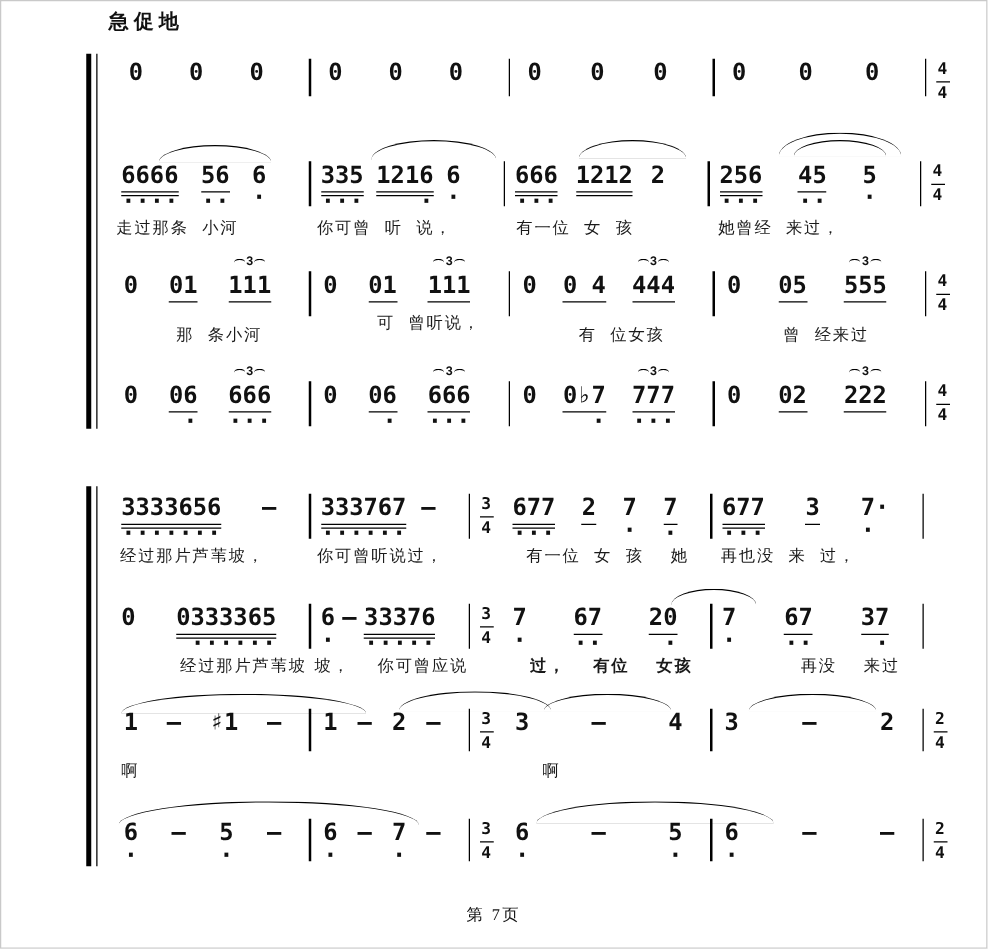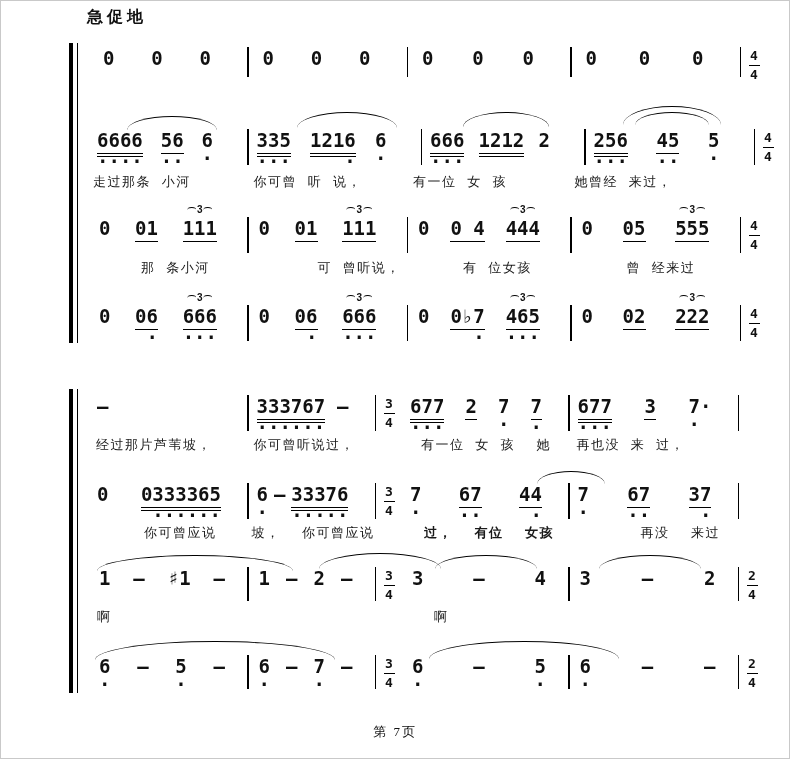--- a/index.html
+++ b/index.html
@@ -72,21 +72,21 @@
           </div>
         </div>
       </div>
       <div class="line" style="left: 88px; top: 130px;">
         <div class="measure" style="width: 158px; padding: 0px 34px 0px 8px;">
           <span class="tok"><span class="nt u2">6666</span><span class="dots">····</span></span>
           <span class="tok"><span class="nt u1">56</span><span class="dots">··</span></span>
           <span class="tok"><span class="nt u0">6</span><span class="dots">·</span></span>
         </div>
         <div class="bar" style="height: 36px;"></div>
-        <div class="measure" style="width: 172px; padding: 0px 34px 0px 8px;">
+        <div class="measure" style="width: 154px; padding: 0px 34px 0px 8px;">
           <span class="tok"><span class="nt u2">335</span><span class="dots">···</span></span>
           <span class="tok"><span class="nt u2">1216</span><span class="dots">&nbsp;&nbsp;&nbsp;·</span></span>
           <span class="tok"><span class="nt u0">6</span><span class="dots">·</span></span>
         </div>
         <div class="bar" style="height: 36px;"></div>
         <div class="measure" style="width: 162px; padding: 0px 34px 0px 8px;">
           <span class="tok"><span class="nt u2">666</span><span class="dots">···</span></span>
           <span class="tok"><span class="nt u2">1212</span></span>
           <span class="tok"><span class="nt u0">2</span></span>
         </div>
@@ -136,58 +136,59 @@
         <div class="bar" style="height: 36px;"></div>
         <div class="sigcell">
           <div class="tsig">
             <span>4</span>
             <span class="fb"></span>
             <span>4</span>
           </div>
         </div>
       </div>
       <div class="lyric" style="left: 140px; top: 258px;">那 条小河</div>
-      <div class="lyric" style="left: 300.5px; top: 258px; margin-left: 16px;">可 曾听说，</div>
+      <div class="lyric" style="left: 300.5px; top: 248px;">可 曾听说，</div>
       <div class="lyric" style="left: 462px; top: 258px; text-align: right;">有 位女孩</div>
       <div class="lyric" style="left: 625.5px; top: 258px;">曾 经来过</div>
       <div class="line" style="left: 88px; top: 306px;">
         <div class="measure" style="width: 158px; padding: 0px 30px 0px 10px;">
           <span class="tok"><span class="nt u0">0</span></span>
           <span class="tok"><span class="nt u1">06</span><span class="dots">&nbsp;·</span></span>
           <span class="tok"><span class="nt u1">666</span><span class="dots">···</span><span class="tri">3</span></span>
         </div>
         <div class="bar" style="height: 36px;"></div>
         <div class="measure" style="width: 158px; padding: 0px 30px 0px 10px;">
           <span class="tok"><span class="nt u0">0</span></span>
           <span class="tok"><span class="nt u1">06</span><span class="dots">&nbsp;·</span></span>
           <span class="tok"><span class="nt u1">666</span><span class="dots">···</span><span class="tri">3</span></span>
         </div>
         <div class="bar" style="height: 36px;"></div>
         <div class="measure" style="width: 162px; padding: 0px 30px 0px 10px;">
           <span class="tok"><span class="nt u0">0</span></span>
           <span class="tok"><span class="nt u1">0♭7</span><span class="dots">&nbsp;&nbsp;·</span></span>
-          <span class="tok"><span class="nt u1">465</span><span class="dots">···</span><span class="tri">3</span></span>
+          <span class="tok"><span class="nt u1">777</span><span class="dots">···</span><span class="tri">3</span></span>
         </div>
         <div class="bar" style="height: 36px;"></div>
         <div class="measure" style="width: 168px; padding: 0px 30px 0px 10px;">
           <span class="tok"><span class="nt u0">0</span></span>
           <span class="tok"><span class="nt u1">02</span></span>
           <span class="tok"><span class="nt u1">222</span><span class="tri">3</span></span>
         </div>
         <div class="bar" style="height: 36px;"></div>
         <div class="sigcell">
           <div class="tsig">
             <span>4</span>
             <span class="fb"></span>
             <span>4</span>
           </div>
         </div>
       </div>
       <div class="line" style="left: 88px; top: 396px;">
         <div class="measure" style="width: 158px; padding: 0px 26px 0px 8px;">
+          <span class="tok"><span class="nt u2">3333656</span><span class="dots">·······</span></span>
           <span class="tok"><span class="nt u0">—</span></span>
         </div>
         <div class="bar" style="height: 36px;"></div>
         <div class="measure" style="width: 126px; padding: 0px 26px 0px 8px;">
           <span class="tok"><span class="nt u2">333767</span><span class="dots">······</span></span>
           <span class="tok"><span class="nt u0">—</span></span>
         </div>
         <div class="bar" style="height: 36px;"></div>
         <div class="sigcell">
           <div class="tsig">
@@ -229,31 +230,31 @@
         <div class="sigcell">
           <div class="tsig">
             <span>3</span>
             <span class="fb"></span>
             <span>4</span>
           </div>
         </div>
         <div class="measure" style="width: 166px; padding: 0px 26px 0px 8px;">
           <span class="tok"><span class="nt u0">7</span><span class="dots">·</span></span>
           <span class="tok"><span class="nt u1">67</span><span class="dots">··</span></span>
-          <span class="tok"><span class="nt u1">44</span><span class="dots">&nbsp;·</span></span>
+          <span class="tok"><span class="nt u1">20</span><span class="dots">&nbsp;·</span></span>
         </div>
         <div class="bar" style="height: 36px;"></div>
         <div class="measure" style="width: 168px; padding: 0px 26px 0px 8px;">
           <span class="tok"><span class="nt u0">7</span><span class="dots">·</span></span>
           <span class="tok"><span class="nt u1">67</span><span class="dots">··</span></span>
           <span class="tok"><span class="nt u1">37</span><span class="dots">&nbsp;·</span></span>
         </div>
         <div class="bar" style="height: 36px;"></div>
       </div>
-      <div class="lyric" style="left: 143px; top: 523px;">你可曾应说</div>
+      <div class="lyric" style="left: 143px; top: 523px;">经过那片芦苇坡</div>
       <div class="lyric" style="left: 250.5px; top: 523px;">坡，  你可曾应说</div>
       <div class="lyric" style="left: 423px; top: 523px; font-weight: bold;">过，  有位  女孩</div>
       <div class="lyric" style="left: 639.5px; top: 523px;">再没  来过</div>
       <div class="line" style="left: 88px; top: 568px;">
         <div class="measure" style="width: 158px; padding: 0px 22px 0px 10px;">
           <span class="tok"><span class="nt u0">1</span></span>
           <span class="tok"><span class="nt u0">—</span></span>
           <span class="tok"><span class="nt u0">♯1</span></span>
           <span class="tok"><span class="nt u0">—</span></span>
         </div>

